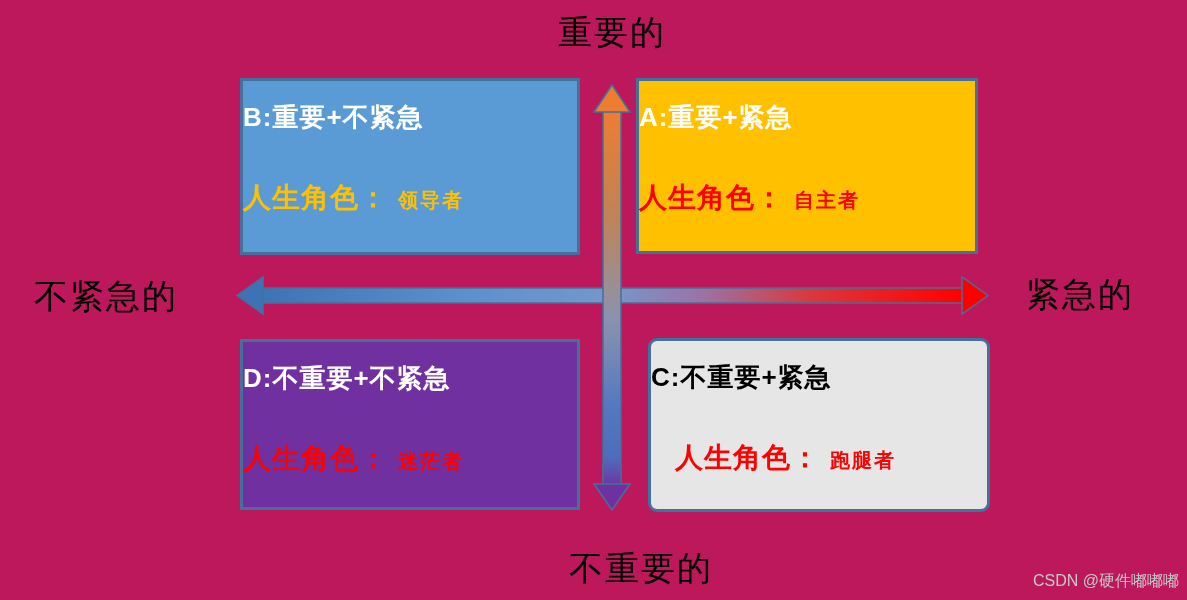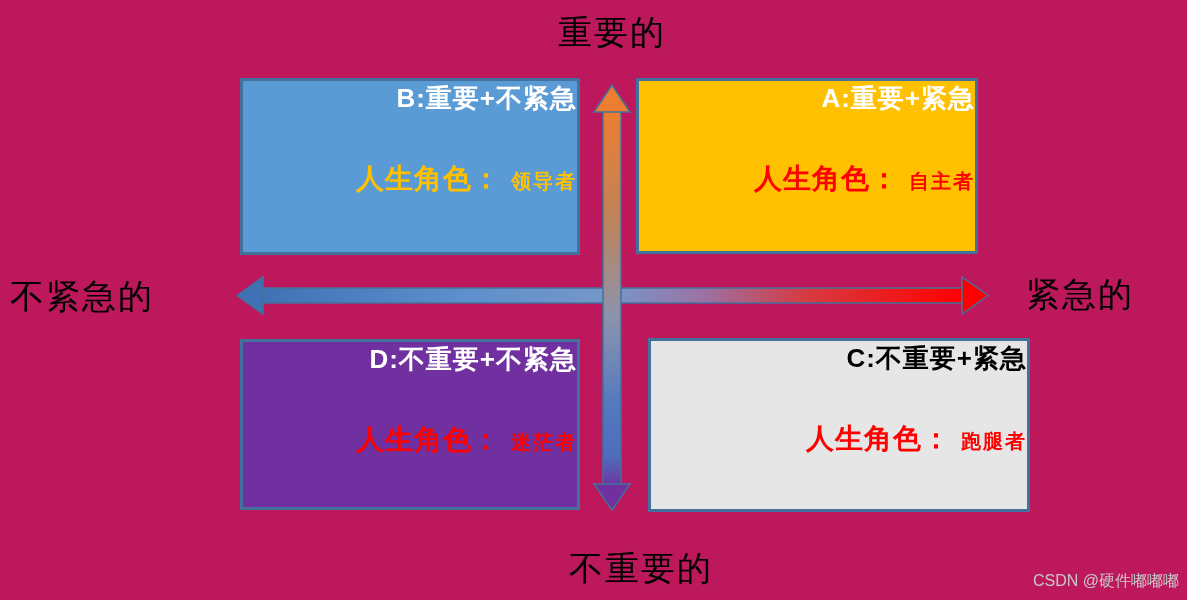--- a/index.html
+++ b/index.html
@@ -18,35 +18,36 @@
   
   .axis-label {
     position: absolute;
     color: #000000;
     font-size: 34px;
     font-family: "Liberation Serif", serif;
     white-space: nowrap;
     letter-spacing: 2px;
   }
   .axis-top    { left: 558px; top: 10px; }
-  .axis-left   { left: 10px;  top: 274px; }
+  .axis-left   { left: 34px;  top: 274px; }
   .axis-right  { left: 1026px; top: 272px; }
   .axis-bottom { left: 569px; top: 546px; text-align: center; }
 
   
   .quad {
     position: absolute;
     box-sizing: border-box;
     border: 3px solid #41719C;
-    text-align: right;
+    text-align: left;
+    padding-top: 19px;
   }
   .q-b { left: 240px; top: 78px;  width: 340px; height: 177px; background: #5B9BD5; }
   .q-a { left: 636px; top: 78px;  width: 342px; height: 176px; background: #FFC000; }
   .q-d { left: 240px; top: 339px; width: 340px; height: 171px; background: #7030A0; }
-  .q-c { left: 648px; top: 338px; width: 382px; height: 174px; background: #E6E6E6; }
+  .q-c { left: 648px; top: 338px; width: 342px; height: 174px; background: #E6E6E6; border-radius: 9px; }
 
   .quad-title {
     font-family: "Liberation Sans", sans-serif;
     font-weight: bold;
     font-size: 26px;
     color: #FFFFFF;
     letter-spacing: 1px;
   }
   .q-c .quad-title { color: #000000; }
 

